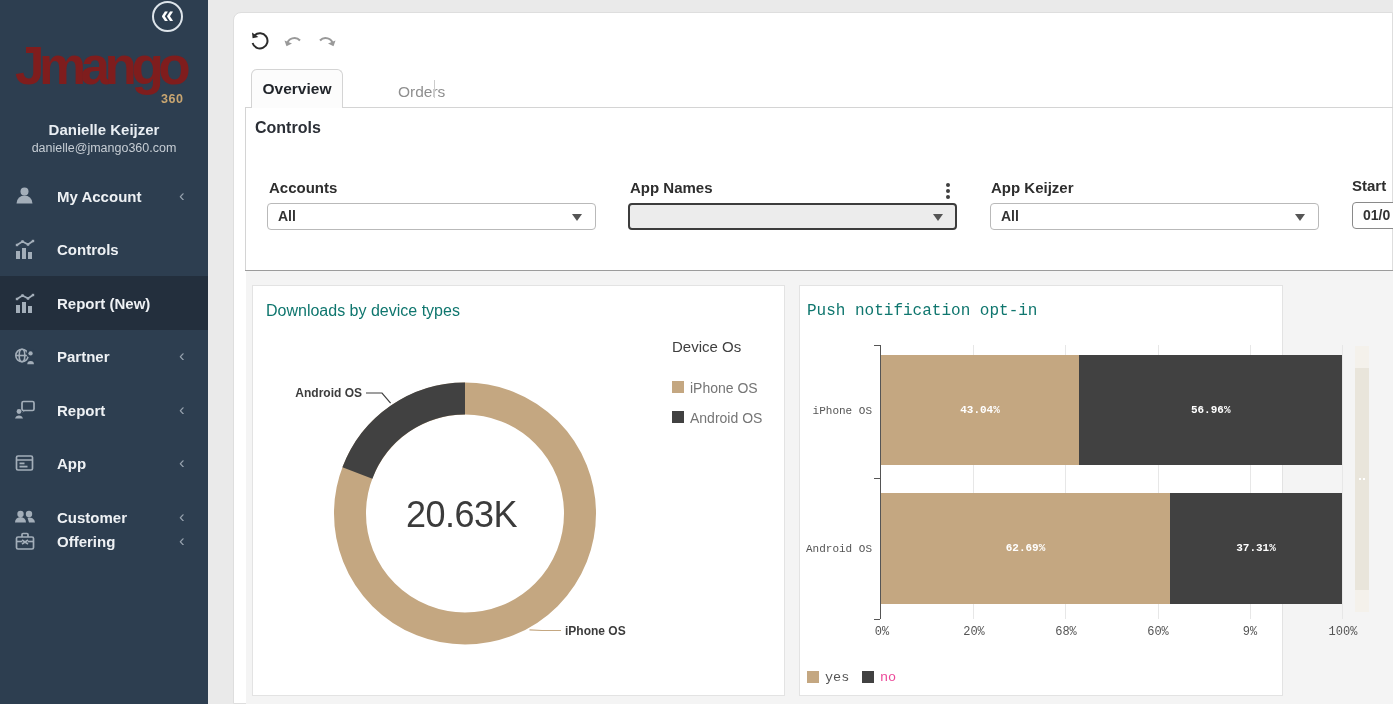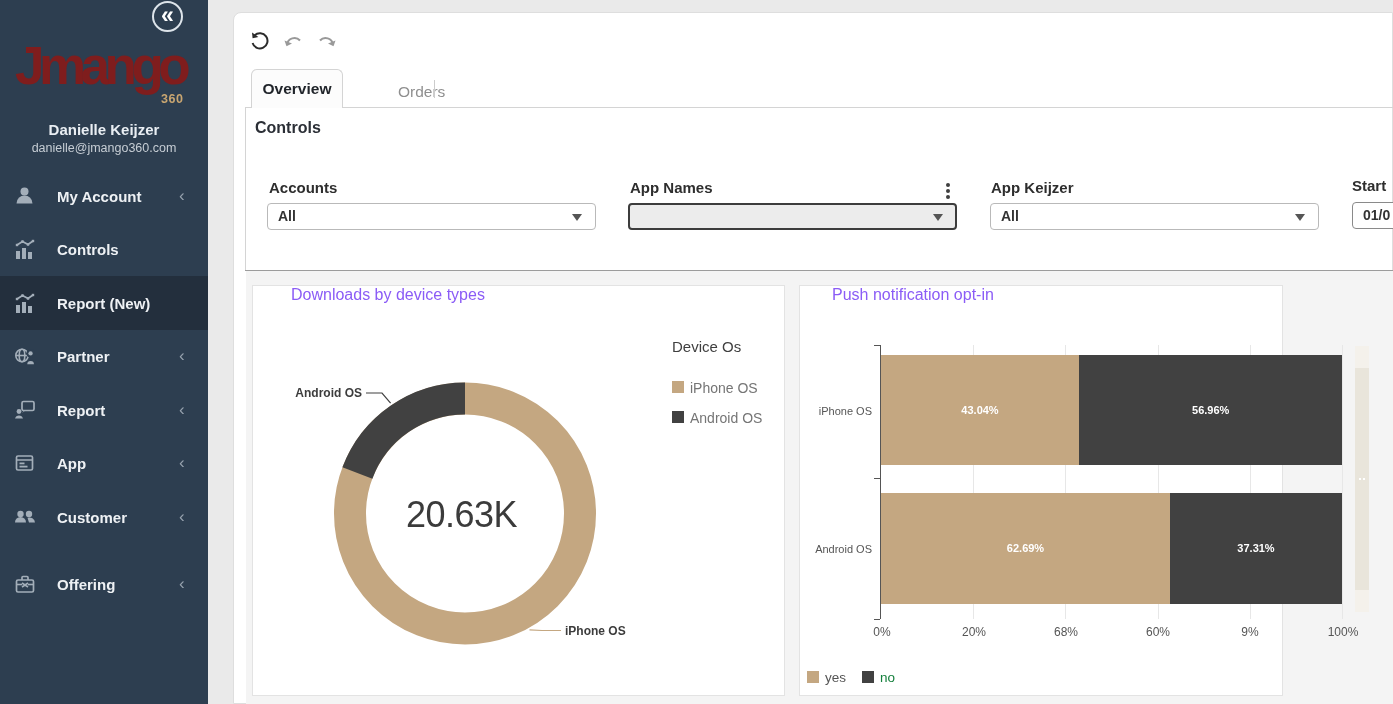--- a/index.html
+++ b/index.html
@@ -29,22 +29,22 @@
   #tab-orders { left:365px; top:83px; font-size:15.5px; color:#8f8f8f;margin-left:33px; }
   #tabsep { left:434px; top:80px; width:1px; height:18px; background:#ccc; }
   #controls-h { left:255px; top:119px; font-size:16px; font-weight:bold; color:#2b2f36; }
   .flabel { top:179px; font-size:15px; font-weight:bold; color:#2e2e2e; }
   .fbox { top:203px; width:329px; height:27px; background:#fff; border:1px solid #b9b9b9; border-radius:4px; font-size:14px; font-weight:bold; color:#333; line-height:25px; padding-left:10px; }
   .caret { position:absolute; right:13px; top:10px; width:0; height:0; border-left:5.5px solid transparent; border-right:5.5px solid transparent; border-top:7px solid #555; }
   #divider { left:245px; top:270px; width:1148px; height:1px; background:#9c9c9c; }
   #chartbg { left:246px; top:271px; width:1147px; height:433px; background:#f4f4f4; }
   .card { background:#fff; border:1px solid #e3e3e3; }
   #card1 { left:252px; top:285px; width:533px; height:411px; }
-  #card2 { left:799px; top:285px; width:484px; height:411px; }
-  .ctitle { left:13px; top:0; font-size:16px; color:#8b5cf6;margin-left:25px; }
+  #card2 { left:799px; top:285px; width:484px; height:411px;font-family:Liberation Mono, monospace; }
+  .ctitle { left:13px; top:16px; font-size:16px; color:#0f766e; }
   
   .lg-sq { width:12px; height:12px; }
   .lg-t { font-size:14px; color:#757575; }
   
   .grid { top:59px; width:1px; height:274px; background:#e7e7e7; }
   .barlabel { color:#fff; font-size:11px; font-weight:bold; text-align:center; }
   .xlab { top:339px; width:40px; text-align:center; font-size:12px; color:#555; }
   .ylab { width:70px; text-align:right; font-size:11px; color:#555; }
 </style>
 </head>
@@ -129,21 +129,21 @@
 <div class="abs nav" style="top:490px">
   <svg width="22" height="22" viewBox="0 0 22 22" fill="#a3aeb9">
       <circle cx="6.5" cy="8" r="3.2"></circle>
       <path d="M1 16.5 a5.5 5.5 0 0 1 11 0 z"></path>
       <circle cx="15" cy="8" r="3.2"></circle>
       <path d="M13.5 11.8 a5.5 5.5 0 0 1 7.5 4.7 h-6 z"></path>
     </svg>
   <span class="txt">Customer</span>
     <span class="chev">‹</span>
 </div>
-<div class="abs nav" style="top:557px">
+<div class="abs nav" style="top:514px">
   <svg width="22" height="22" viewBox="0 0 22 22" fill="#a3aeb9">
       <rect x="2.5" y="7" width="17" height="12" rx="1.5" fill="none" stroke="#a3aeb9" stroke-width="1.7"></rect>
       <path d="M8 7 v-2.5 a1 1 0 0 1 1 -1 h4 a1 1 0 0 1 1 1 v2.5" fill="none" stroke="#a3aeb9" stroke-width="1.7"></path>
       <path d="M8 10 l6 4 m0 -4 l-6 4" stroke="#a3aeb9" stroke-width="1.6"></path>
       <line x1="2.5" y1="11.5" x2="8" y2="11.5" stroke="#a3aeb9" stroke-width="1.6"></line>
       <line x1="14" y1="11.5" x2="19.5" y2="11.5" stroke="#a3aeb9" stroke-width="1.6"></line>
     </svg>
   <span class="txt">Offering</span>
     <span class="chev">‹</span>
 </div>
@@ -233,14 +233,14 @@
 
   <div class="abs" style="left:555px; top:60px; width:14px; height:266px; background:#e9e5db;"></div>
   <div class="abs" style="left:555px; top:60px; width:14px; height:22px; background:#f4f1eb;"></div>
   <div class="abs" style="left:555px; top:304px; width:14px; height:22px; background:#f4f1eb;"></div>
   <div class="abs" style="left:559px; top:192px; width:2px; height:2px; background:#fff"></div>
   <div class="abs" style="left:563px; top:192px; width:2px; height:2px; background:#fff"></div>
 
   <div class="abs lg-sq" style="left:7px; top:385px; background:#c4a781"></div>
   <div class="abs" style="left:25px; top:384px; font-size:13.5px; color:#555">yes</div>
   <div class="abs lg-sq" style="left:62px; top:385px; background:#414141"></div>
-  <div class="abs" style="left:80px; top:384px; font-size:13.5px; color:#15803d">no</div>
+  <div class="abs" style="left:80px; top:384px; font-size:13.5px; color:#ec4899">no</div>
 </div>
 
 </body></html>

